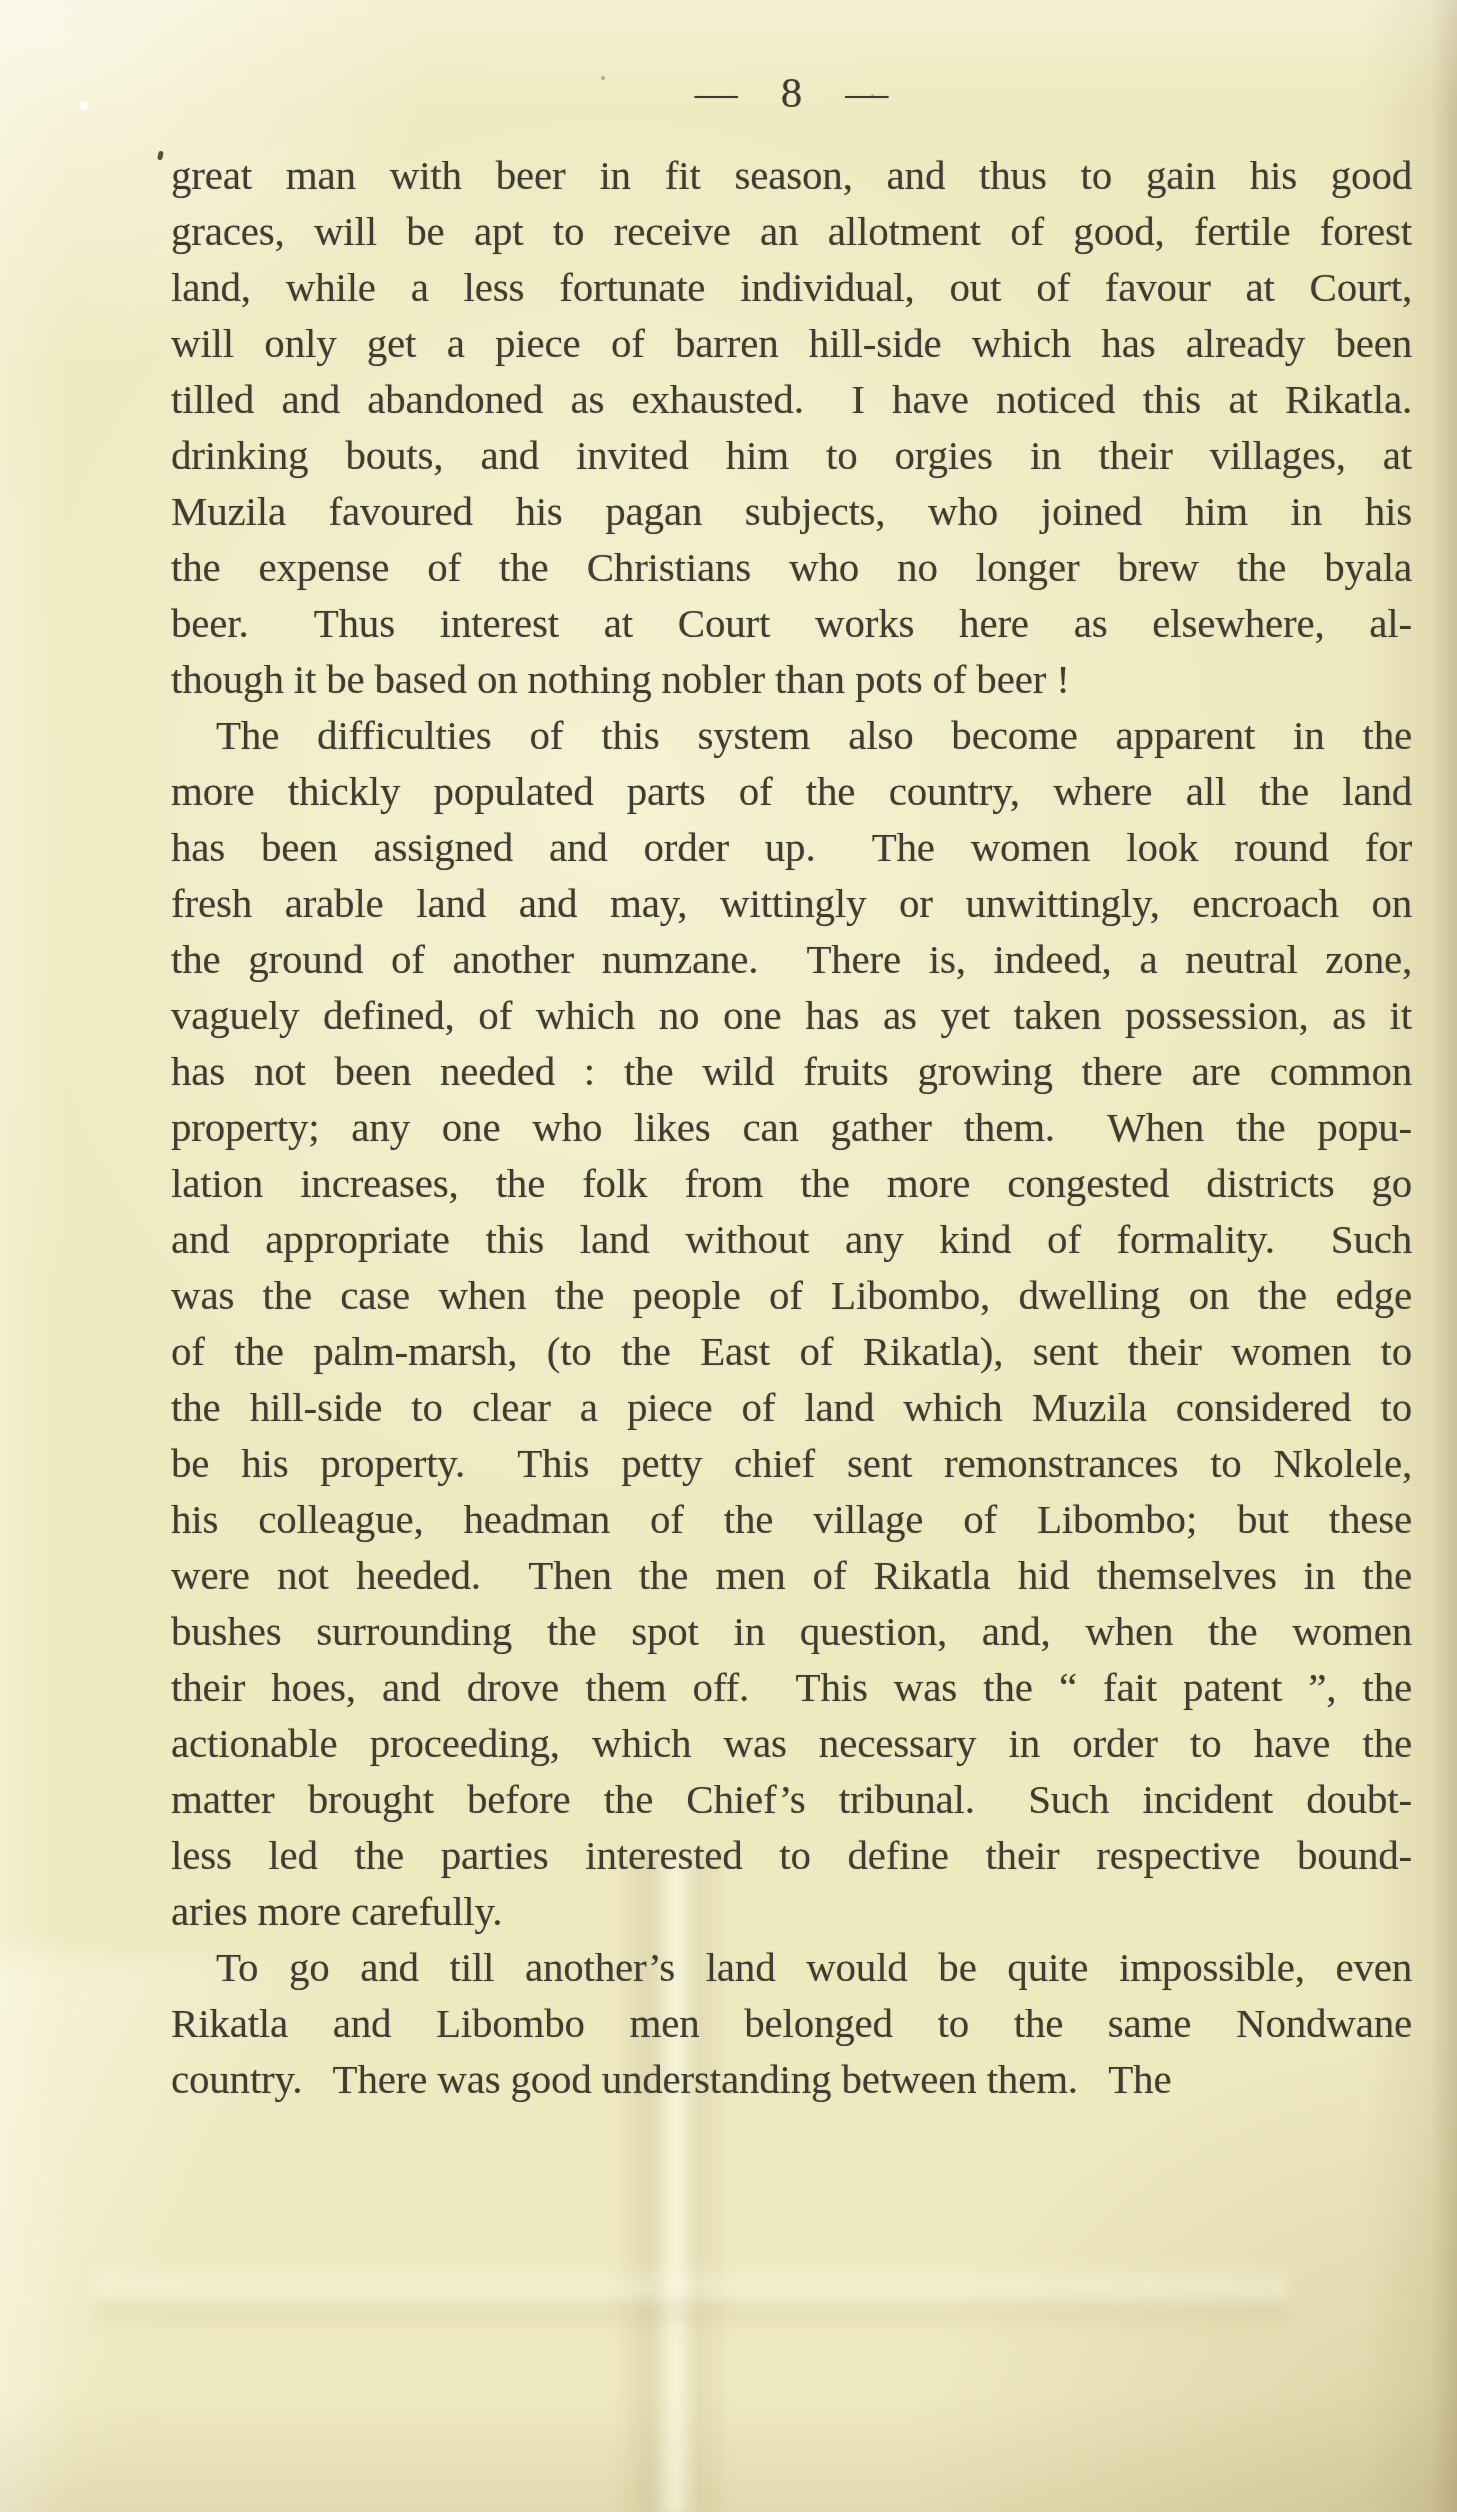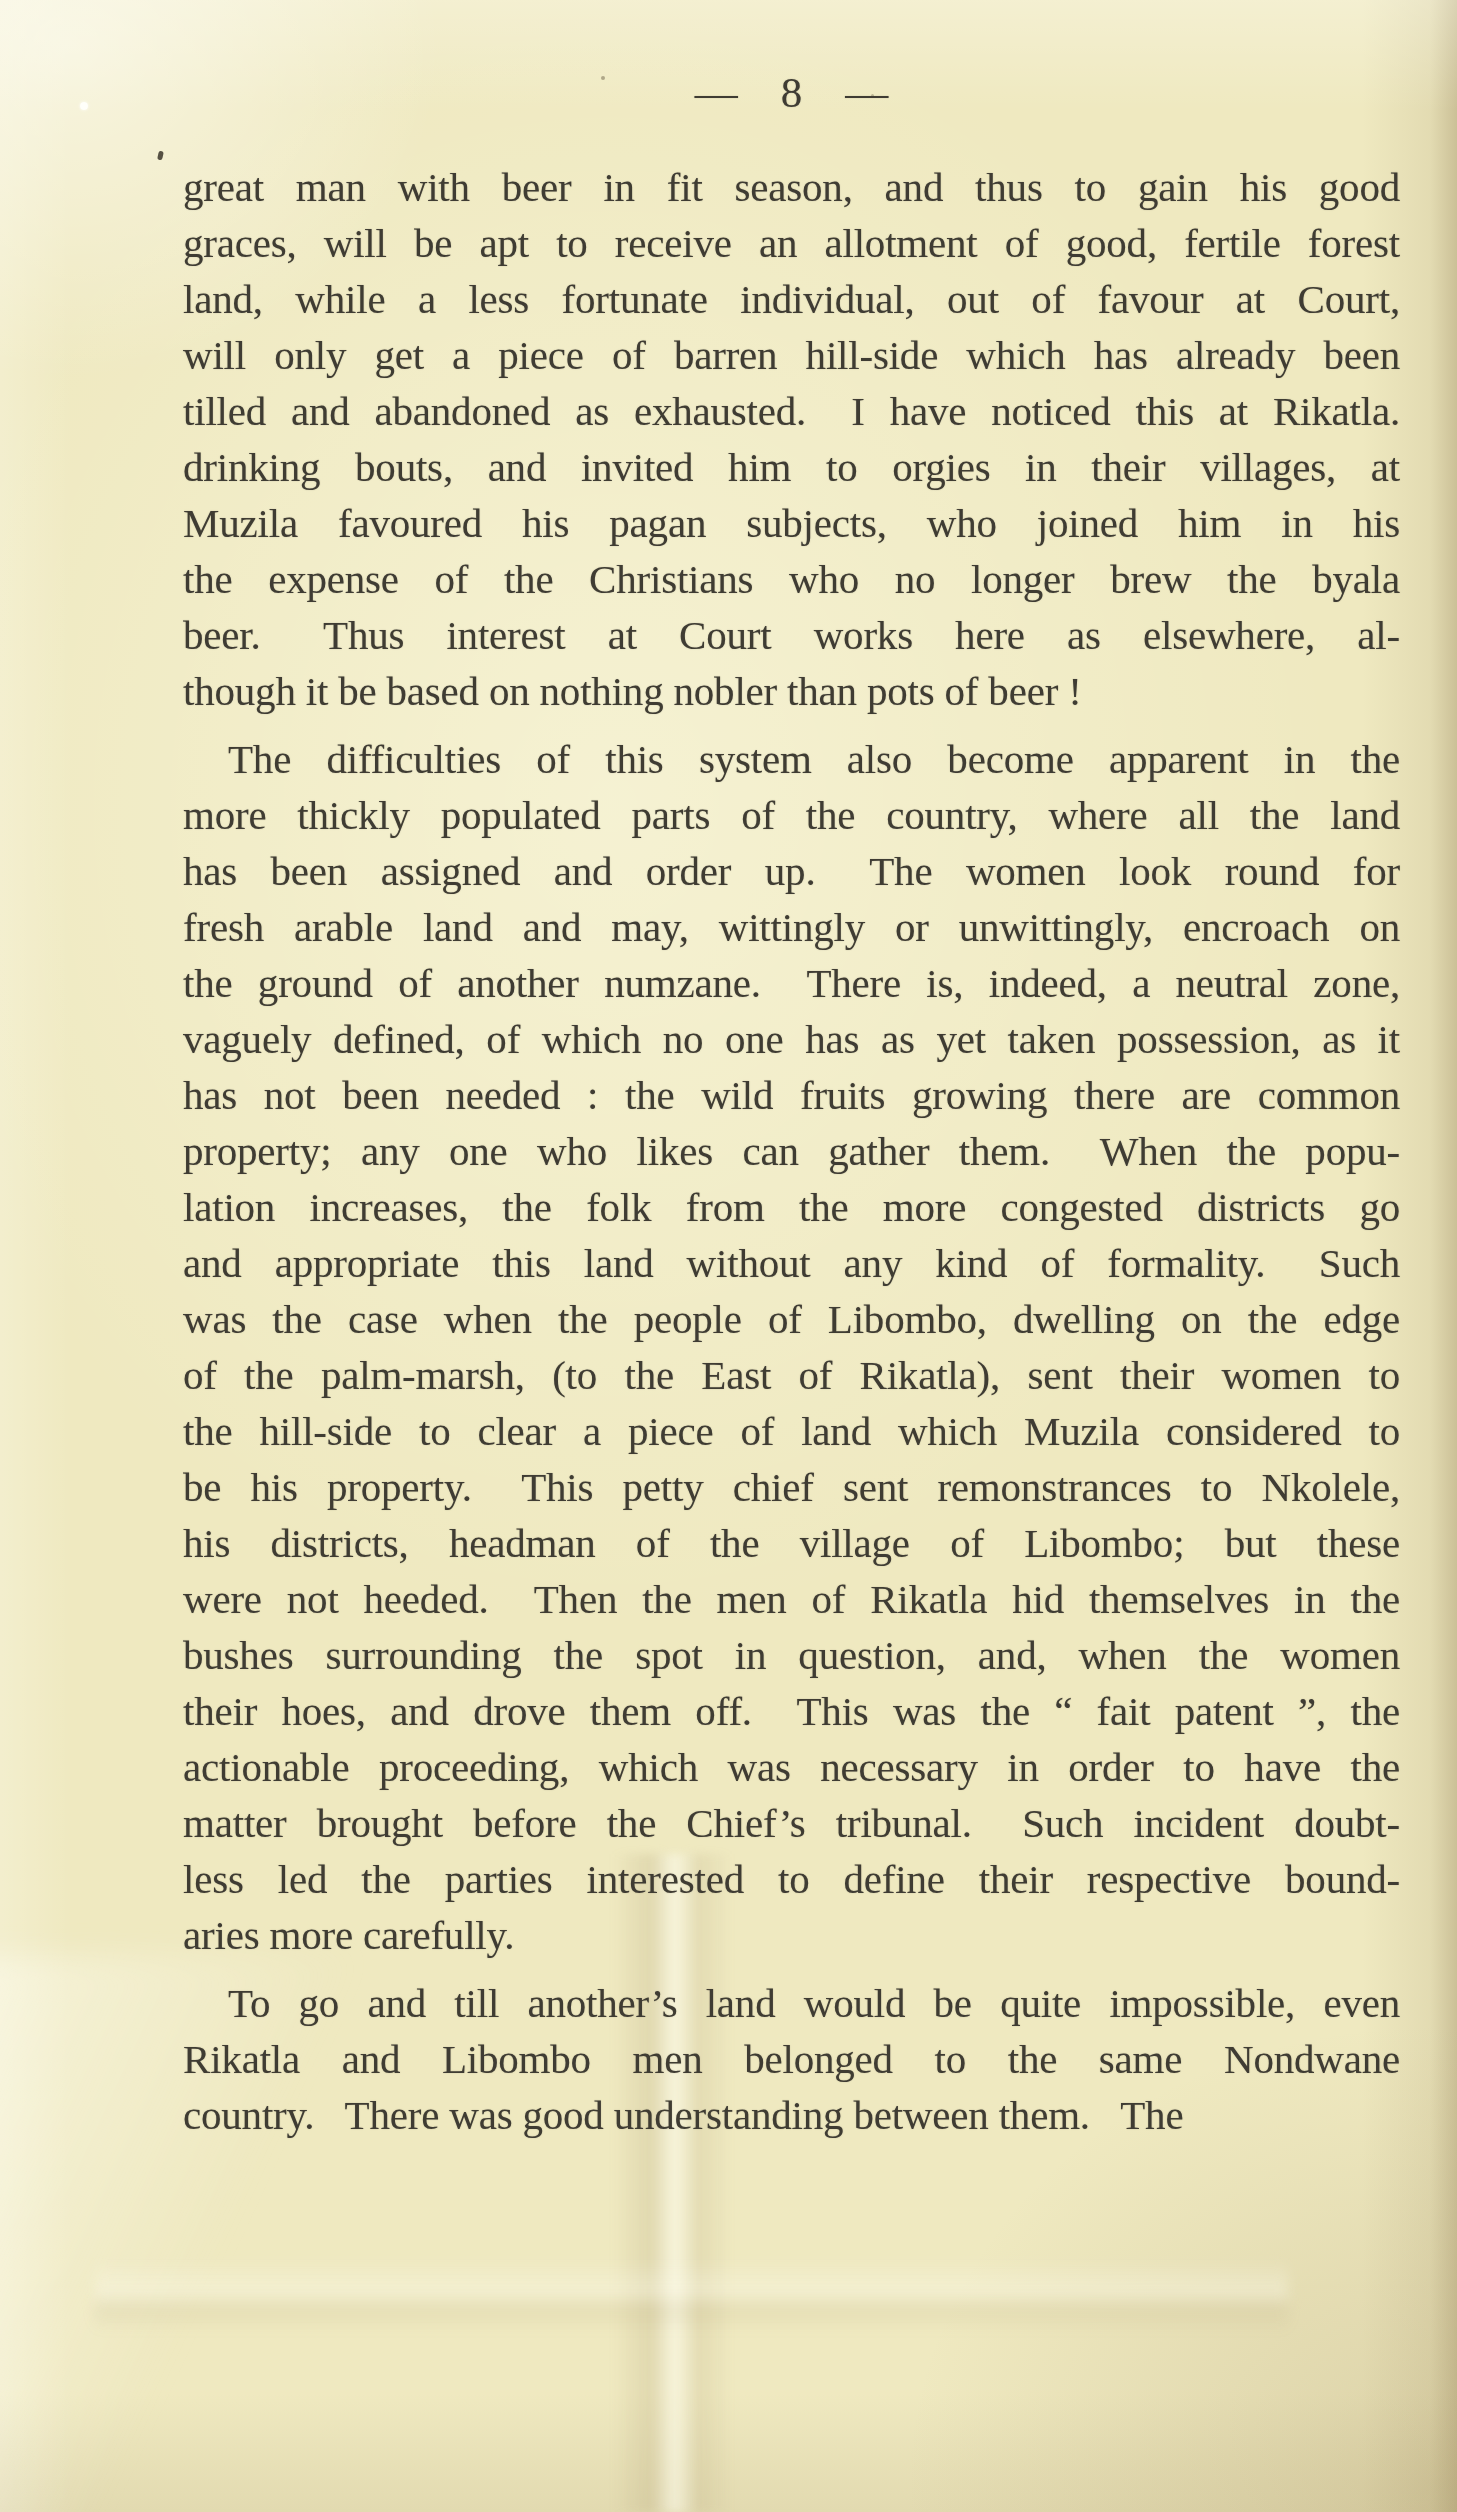--- a/index.html
+++ b/index.html
@@ -41,21 +41,21 @@
     position:absolute; left:171px; top:67px; width:1241px;
     display:flex; justify-content:center; align-items:baseline; gap:43px;
     font-size:43px; line-height:51px;
     text-shadow: 0 0 1.2px rgba(63,60,51,0.35);
   }
   .text-block {
     position:absolute; left:171px; top:147px; width:1241px;
     font-size:41px; line-height:56px; letter-spacing:-0.2px;
     text-shadow: 0 0 1.3px rgba(63,60,51,0.30);
   }
-  .para { margin:12px; }
+  .para { margin:0; }
   .line {
     height:56px; line-height:56px;
     white-space:nowrap;
     text-align:justify; text-align-last:justify;
   }
   .line.end { text-align-last:left; }
   .line.indent { text-indent:45px; }
 </style>
 </head>
 <body>
@@ -100,21 +100,21 @@
         <div class="line">the ground of another numzane.  There is, indeed, a neutral zone,</div>
         <div class="line">vaguely defined, of which no one has as yet taken possession, as it</div>
         <div class="line">has not been needed : the wild fruits growing there are common</div>
         <div class="line">property; any one who likes can gather them.  When the popu-</div>
         <div class="line">lation increases, the folk from the more congested districts go</div>
         <div class="line">and appropriate this land without any kind of formality.  Such</div>
         <div class="line">was the case when the people of Libombo, dwelling on the edge</div>
         <div class="line">of the palm-marsh, (to the East of Rikatla), sent their women to</div>
         <div class="line">the hill-side to clear a piece of land which Muzila considered to</div>
         <div class="line">be his property.  This petty chief sent remonstrances to Nkolele,</div>
-        <div class="line">his districts, headman of the village of Libombo; but these</div>
+        <div class="line">his colleague, headman of the village of Libombo; but these</div>
         <div class="line">were not heeded.  Then the men of Rikatla hid themselves in the</div>
         <div class="line">bushes surrounding the spot in question, and, when the women</div>
         <div class="line">their hoes, and drove them off.  This was the “ fait patent ”, the</div>
         <div class="line">actionable proceeding, which was necessary in order to have the</div>
         <div class="line">matter brought before the Chief’s tribunal.  Such incident doubt-</div>
         <div class="line">less led the parties interested to define their respective bound-</div>
         <div class="line end">aries more carefully.</div>
       </div>
       <div class="para">
         <div class="line indent">To go and till another’s land would be quite impossible, even</div>

